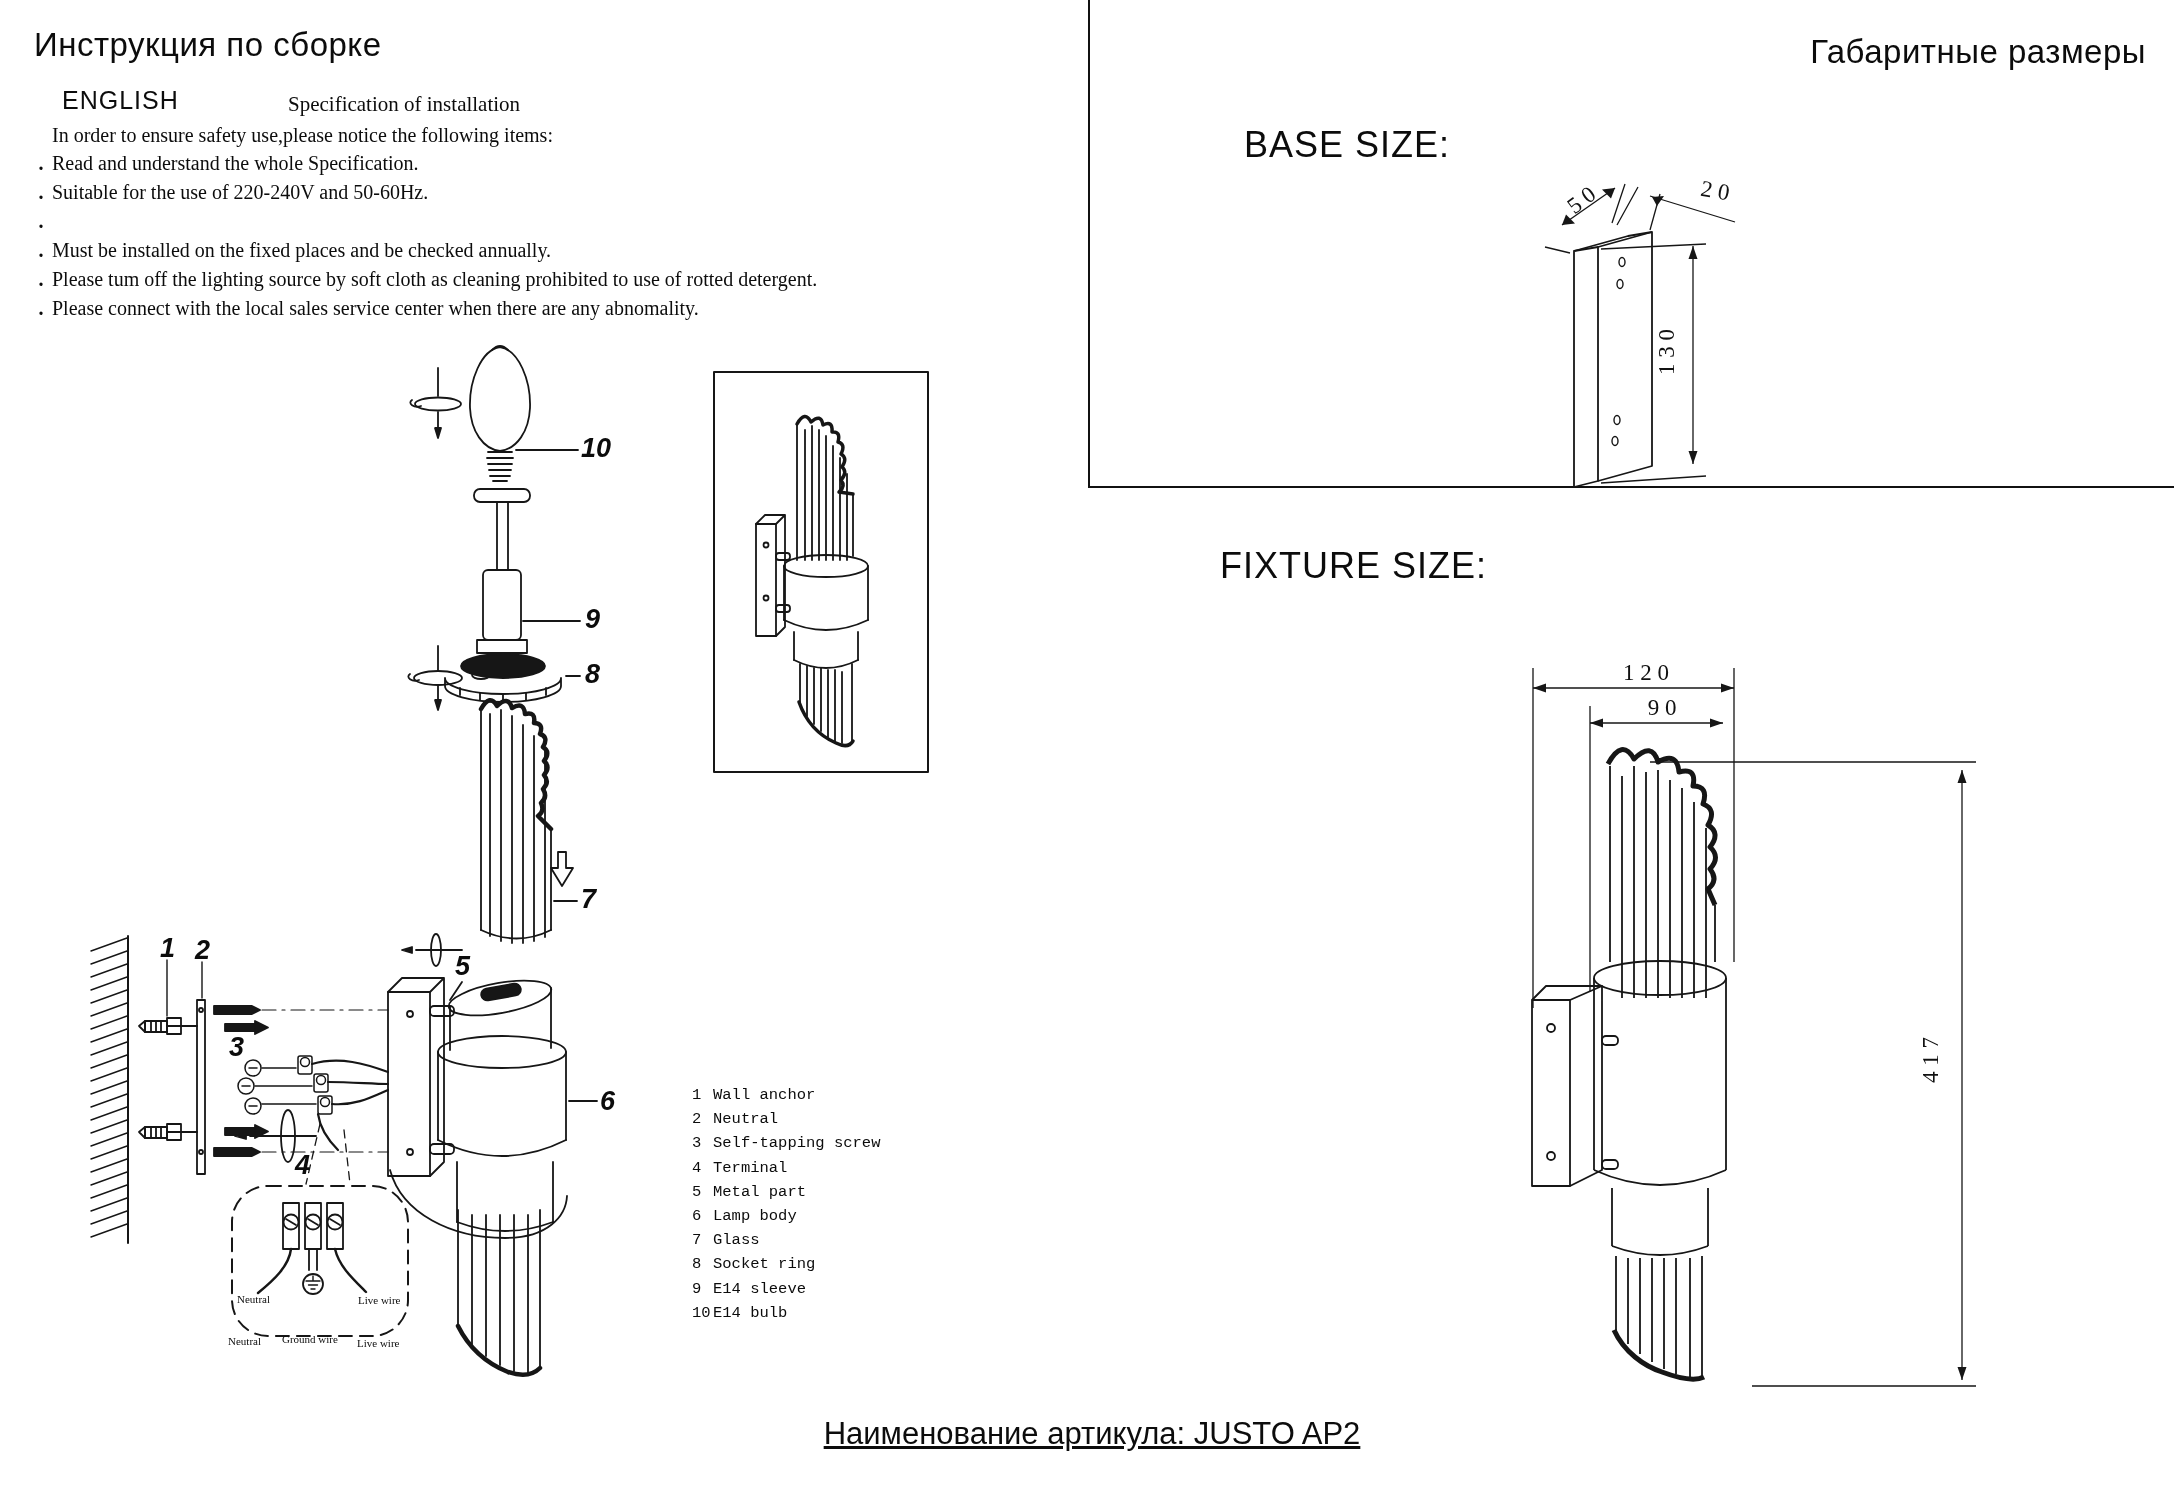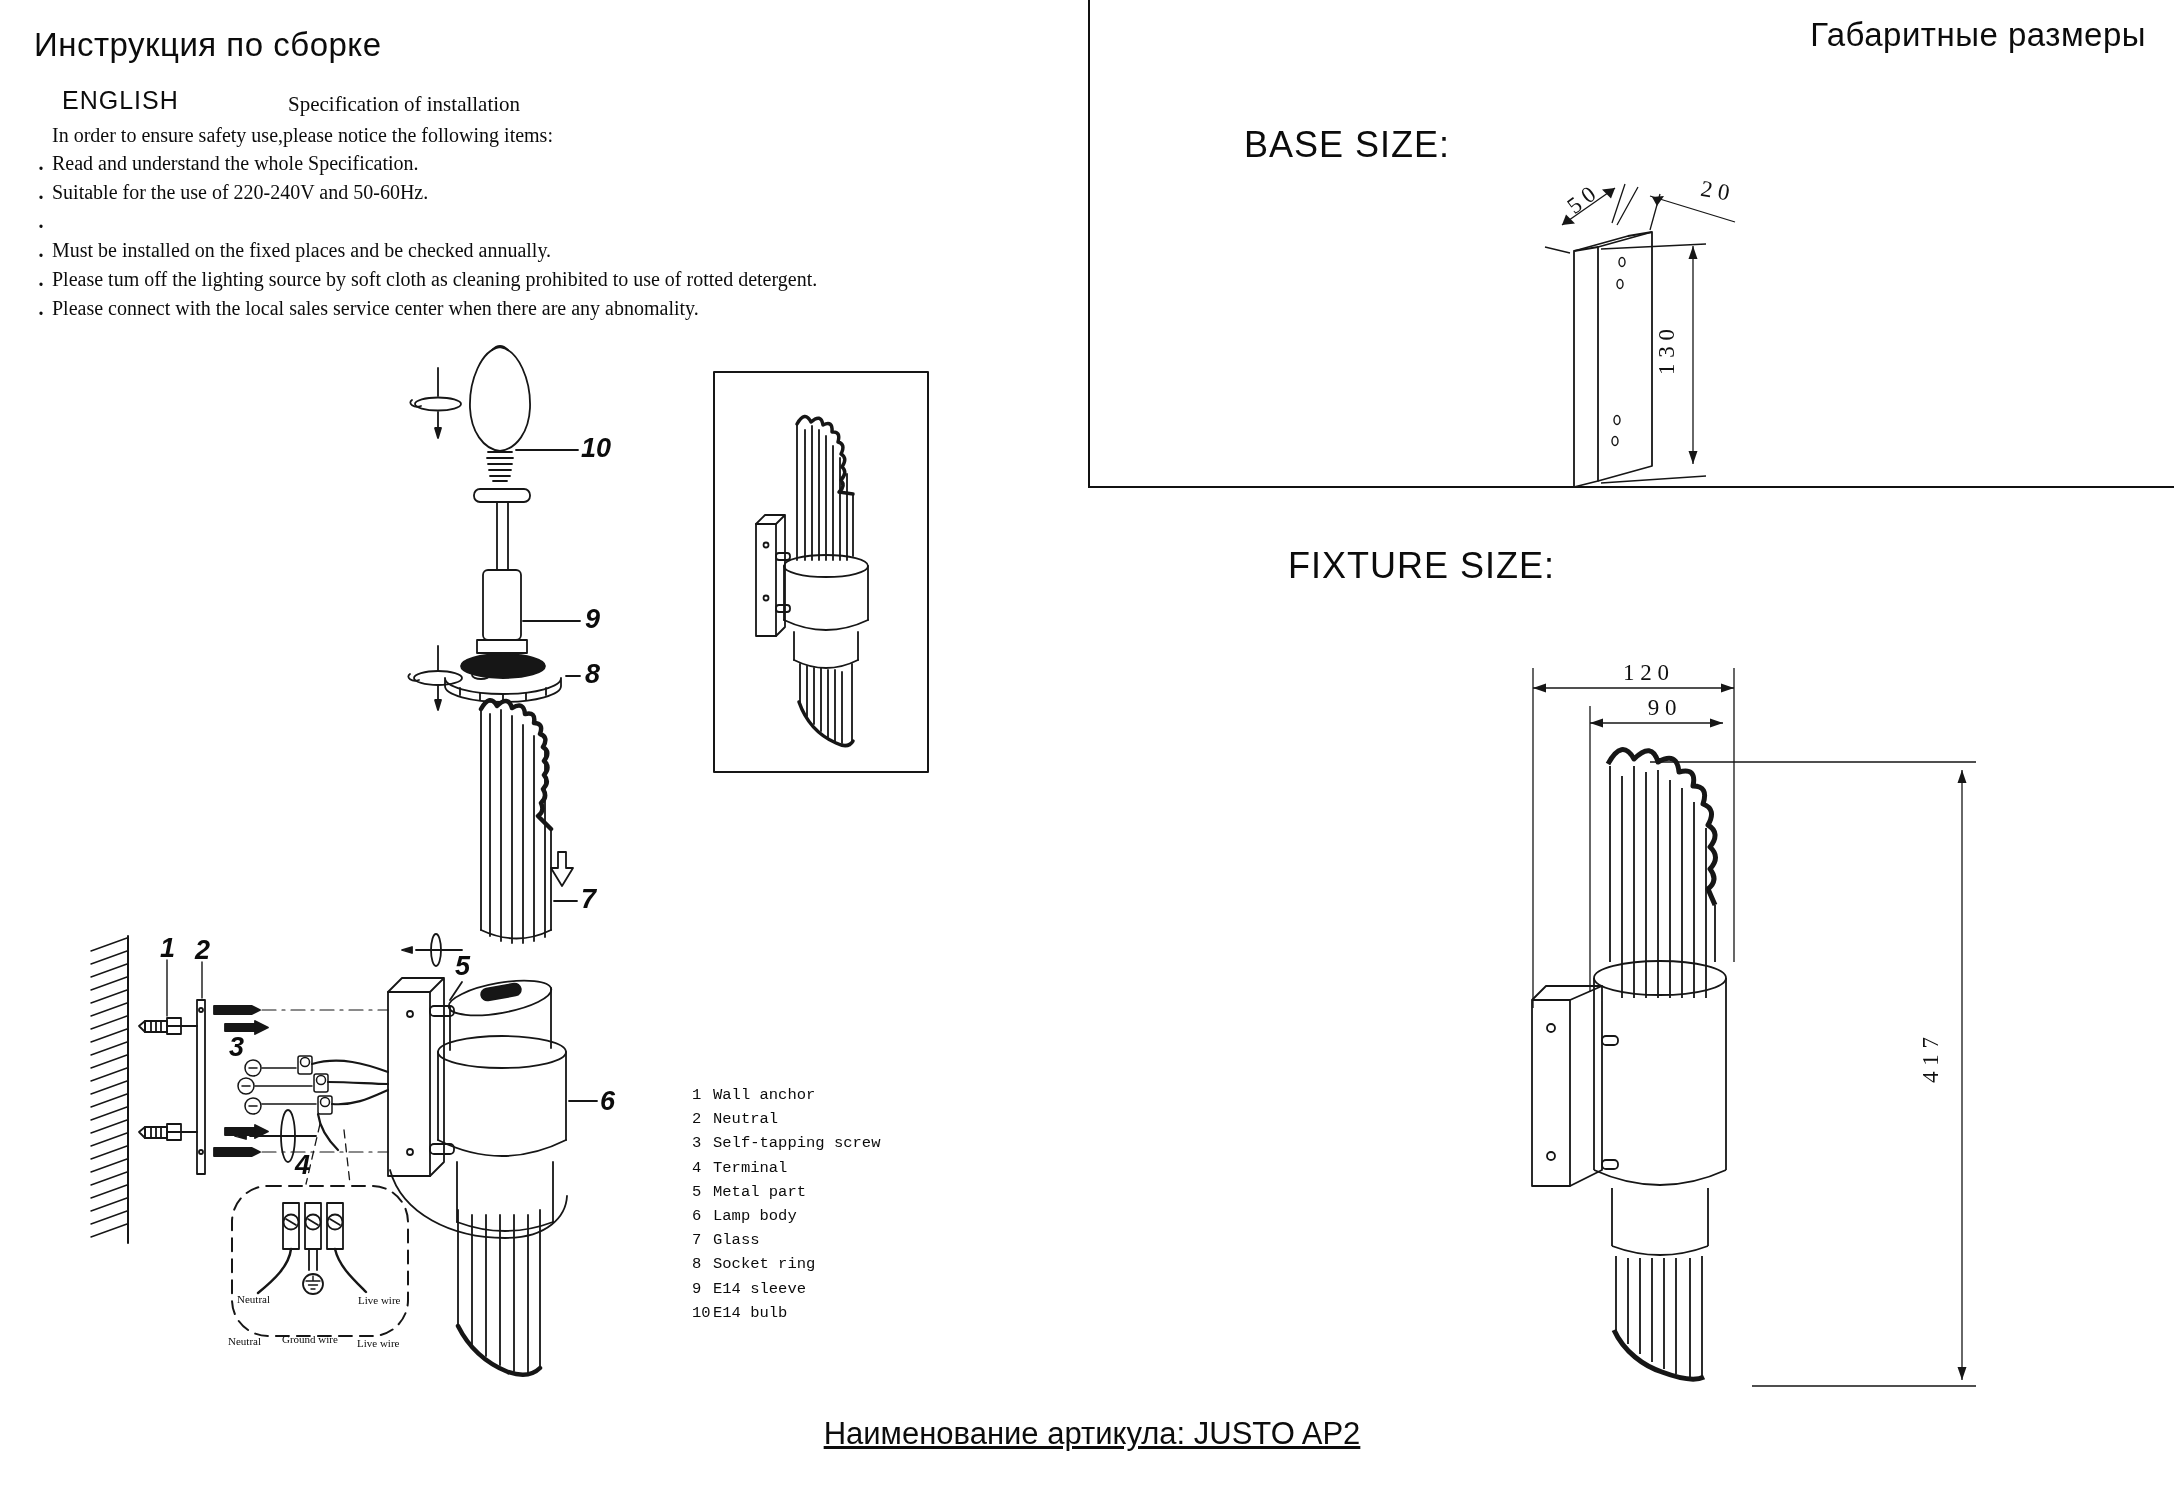--- a/index.html
+++ b/index.html
@@ -279,21 +279,21 @@
     <div class="part-row"><span class="part-num">6</span><span>Lamp body</span></div>
     <div class="part-row"><span class="part-num">7</span><span>Glass</span></div>
     <div class="part-row"><span class="part-num">8</span><span>Socket ring</span></div>
     <div class="part-row"><span class="part-num">9</span><span>E14 sleeve</span></div>
     <div class="part-row"><span class="part-num">10</span><span>E14 bulb</span></div>
   </div>
 
   <div class="vline" style="left:1088px;top:0;width:2px;height:487px"></div>
   <div class="hline" style="left:1088px;top:486px;width:1086px;height:2px"></div>
 
-  <div class="abs ru-title" style="right:28px;top:16px">Габаритные размеры</div>
+  <div class="abs ru-title" style="right:28px;top:33px">Габаритные размеры</div>
   <div class="abs dim-heading" style="left:1244px;top:124px">BASE SIZE:</div>
 
   <svg class="abs" style="left:1430px;top:155px" width="340" height="360" viewBox="1430 155 340 360">
     <g stroke="#161616" stroke-width="1.8" fill="none" stroke-linejoin="round">
       <path d="M1574,251 L1598,247 L1598,481 L1574,487 Z"></path>
       <path d="M1598,247 L1652,232 L1652,466 L1598,481"></path>
       <path d="M1574,251 L1628,236 L1652,232"></path>
       <ellipse cx="1622" cy="262" rx="3" ry="4.5" stroke-width="1.4"></ellipse>
       <ellipse cx="1620" cy="284" rx="3" ry="4.5" stroke-width="1.4"></ellipse>
       <ellipse cx="1617" cy="420" rx="3" ry="4.5" stroke-width="1.4"></ellipse>
@@ -313,21 +313,21 @@
       <path d="M1562,225 l13,-1.5 -9,-9 z"></path>
       <path d="M1652,197 l12,-1 -7,10 z"></path>
       <path d="M1693,246 l-4.5,13 9,0 z"></path>
       <path d="M1693,464 l-4.5,-13 9,0 z"></path>
     </g>
     <text x="1586" y="206" text-anchor="middle" transform="rotate(-37 1586 206)">5 0</text>
     <text x="1714" y="198" text-anchor="middle" transform="rotate(10 1714 198)">2 0</text>
     <text x="1674" y="352" text-anchor="middle" transform="rotate(-90 1674 352)">1 3 0</text>
   </svg>
 
-  <div class="abs dim-heading" style="left:1288px;top:545px">FIXTURE SIZE:</div>
+  <div class="abs dim-heading" style="left:1220px;top:545px">FIXTURE SIZE:</div>
 
   <svg class="abs" style="left:1515px;top:645px" width="475" height="760" viewBox="1515 645 475 760">
     <g stroke="#161616" stroke-width="1.3" fill="none">
       <path d="M1533,668 V1008 M1734,668 V962"></path>
       <path d="M1533,688 H1734"></path>
       <path d="M1590,706 V992"></path>
       <path d="M1590,723 H1723"></path>
       <path d="M1650,762 H1976 M1752,1386 H1976"></path>
       <path d="M1962,770 V1380"></path>
     </g>

